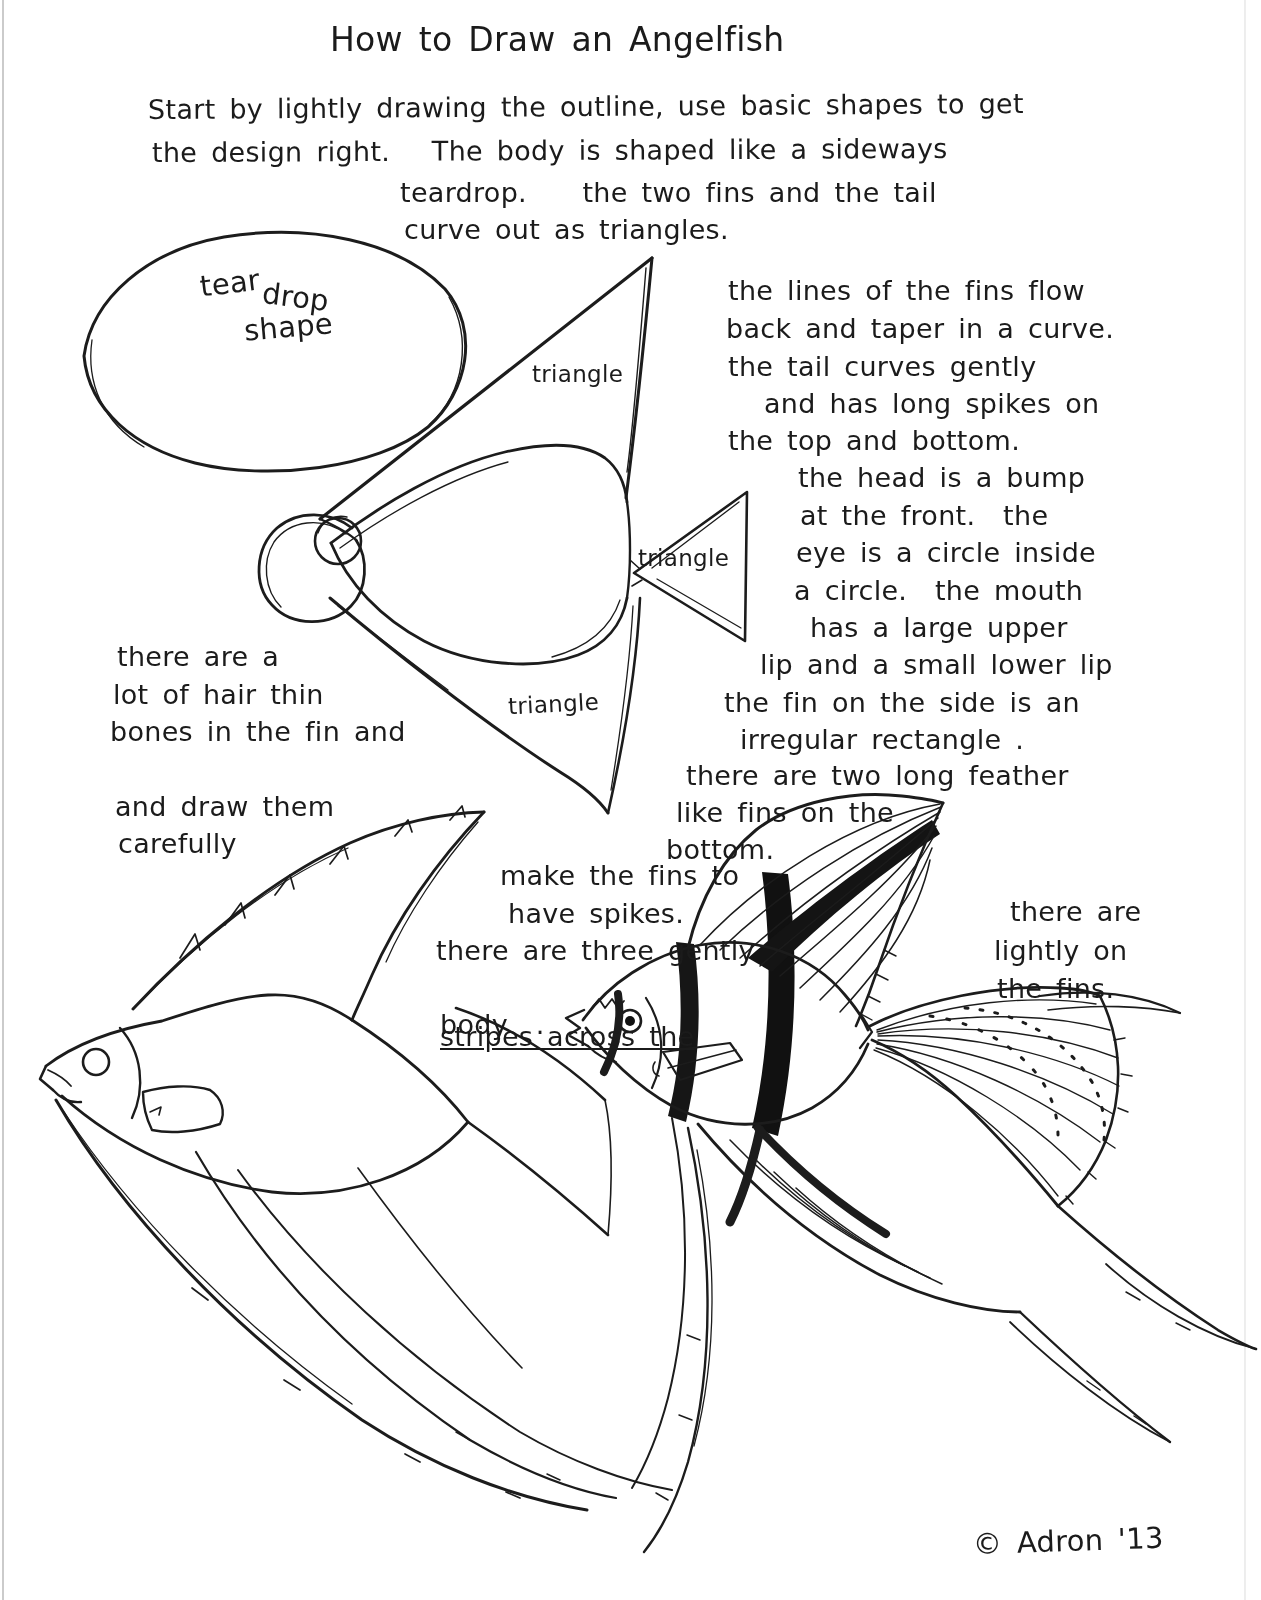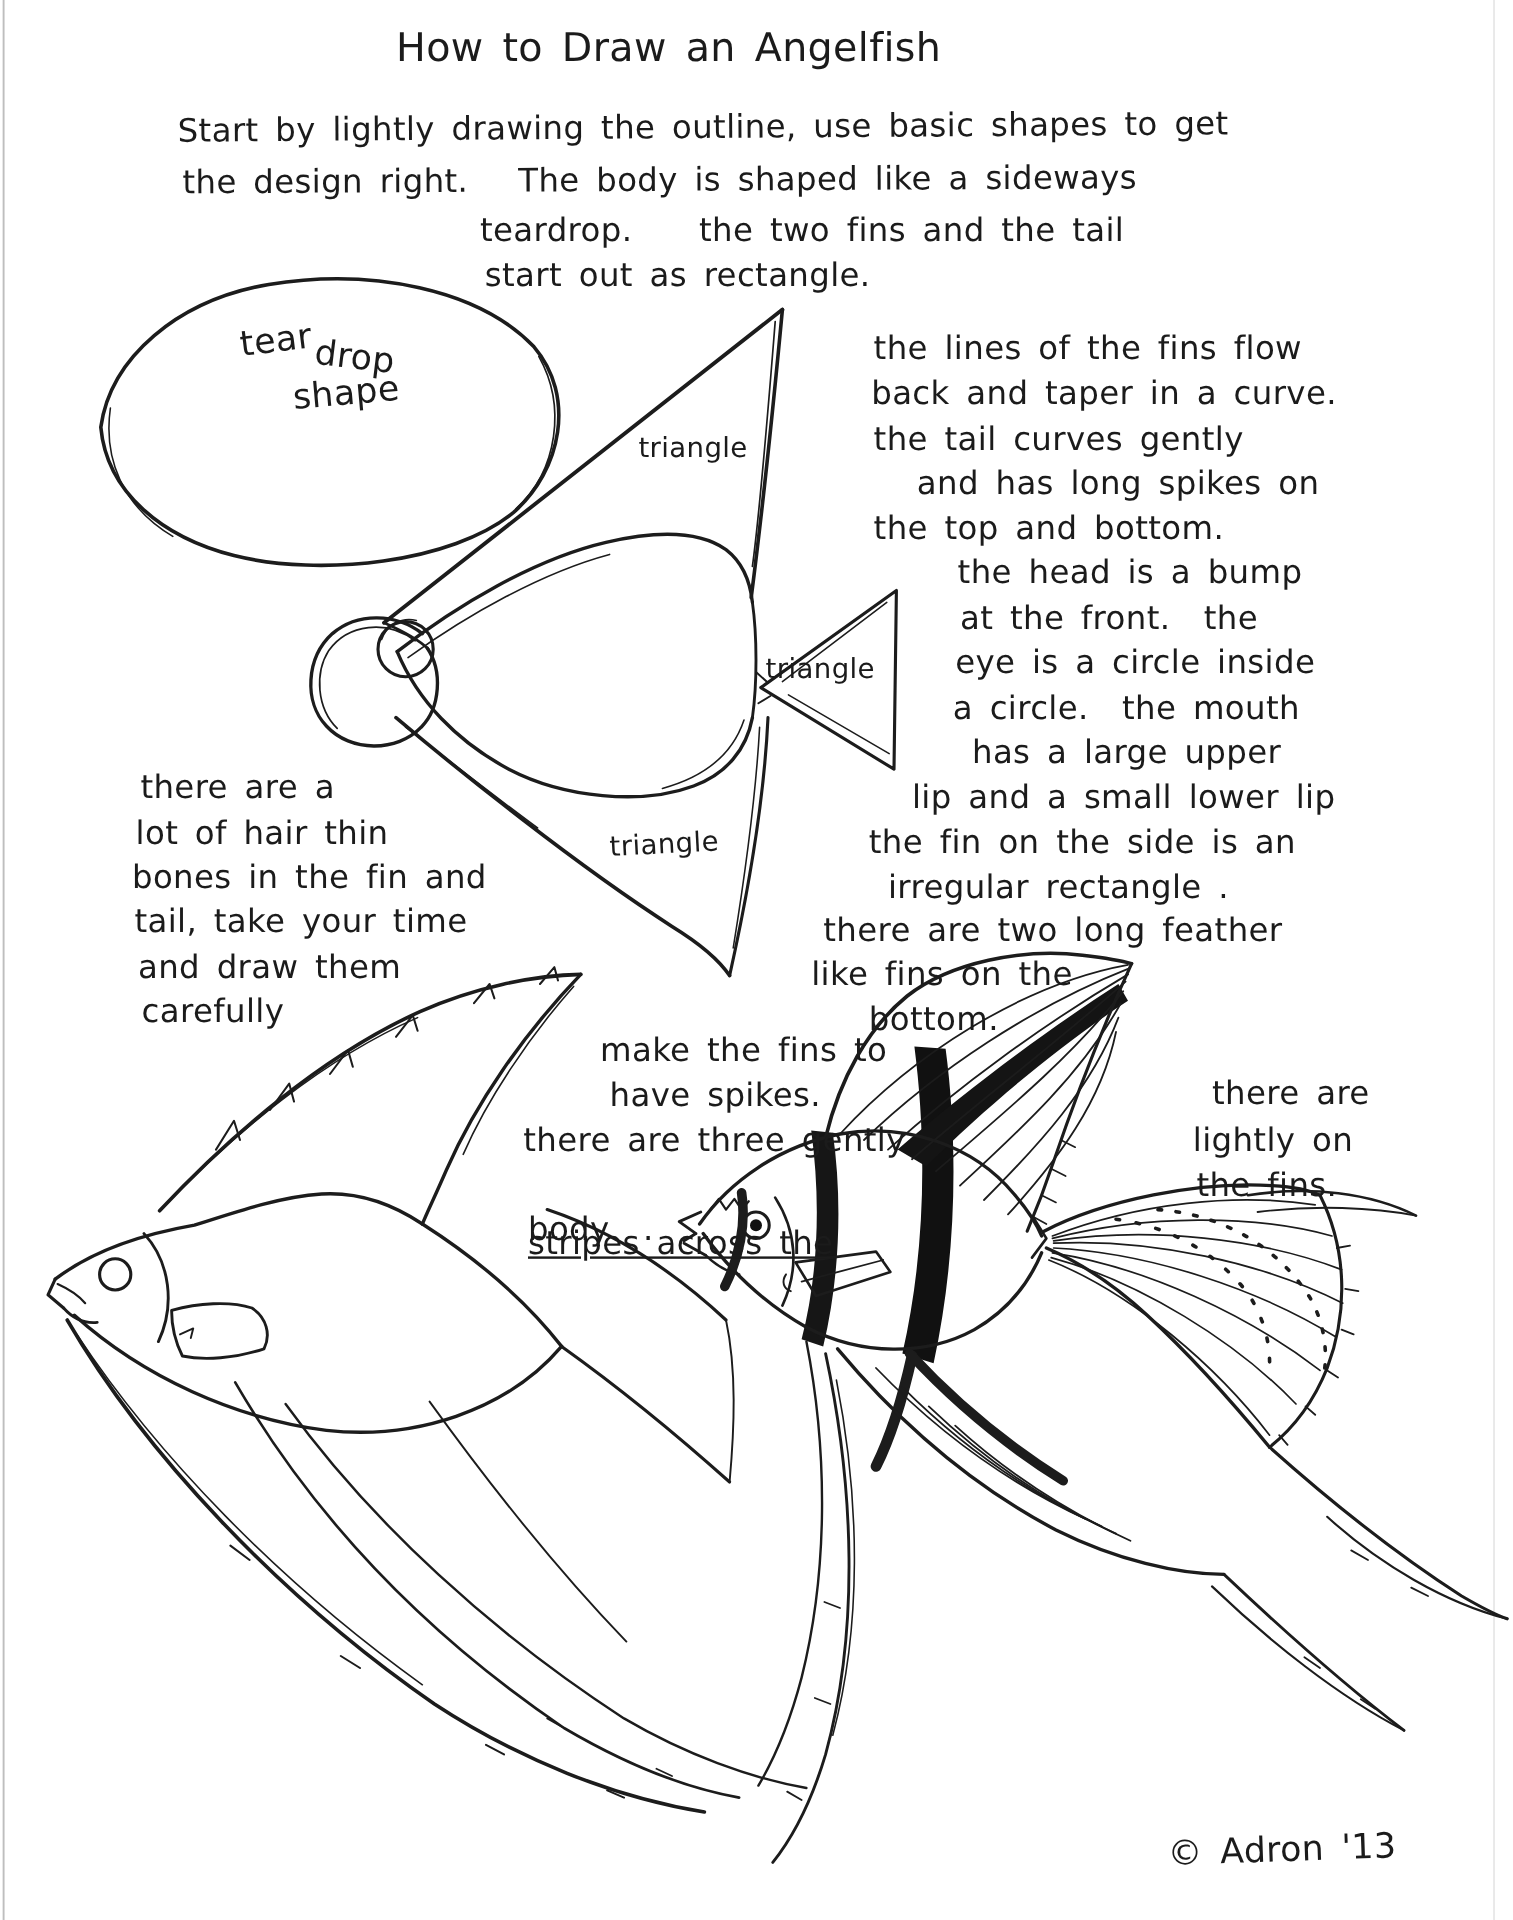--- a/index.html
+++ b/index.html
@@ -174,21 +174,21 @@
         <path d="M700 1340 l -13 -5 M692 1420 l -13 -5 M668 1500 l -12 -7" stroke-width="1.5"></path>
       </g>
     </g>
   </svg>
 
   <div class="hw title" style="left:330px;top:22px;">How to Draw an Angelfish</div>
 
   <div class="hw body-text" style="left:148px;top:92px;transform:rotate(-.4deg);">Start by lightly drawing the outline, use basic shapes to get</div>
   <div class="hw body-text" style="left:152px;top:136px;transform:rotate(-.3deg);">the design right.   The body is shaped like a sideways</div>
   <div class="hw body-text" style="left:400px;top:178px;">teardrop.    the two fins and the tail</div>
-  <div class="hw body-text" style="left:404px;top:215px;">start out as rectangle.</div>
+  <div class="hw body-text" style="left:404px;top:215px;">curve out as triangles.</div>
 
   <div class="hw tear-label" style="left:200px;top:268px;transform:rotate(-7deg);">tear</div>
   <div class="hw tear-label" style="left:262px;top:282px;transform:rotate(7deg);">drop</div>
   <div class="hw tear-label" style="left:244px;top:312px;transform:rotate(-5deg);">shape</div>
 
   <div class="hw small-label" style="left:532px;top:362px;">triangle</div>
   <div class="hw small-label" style="left:638px;top:546px;">triangle</div>
   <div class="hw small-label" style="left:508px;top:692px;transform:rotate(-3deg);">triangle</div>
 
   <div class="hw body-text" style="left:728px;top:276px;">the lines of the fins flow</div>
@@ -200,26 +200,25 @@
   <div class="hw body-text" style="left:798px;top:463px;">the head is a bump</div>
   <div class="hw body-text" style="left:800px;top:501px;">at the front.  the</div>
   <div class="hw body-text" style="left:796px;top:538px;">eye is a circle inside</div>
   <div class="hw body-text" style="left:794px;top:576px;">a circle.  the mouth</div>
   <div class="hw body-text" style="left:810px;top:613px;">has a large upper</div>
   <div class="hw body-text" style="left:760px;top:650px;">lip and a small lower lip</div>
   <div class="hw body-text" style="left:724px;top:688px;">the fin on the side is an</div>
   <div class="hw body-text" style="left:740px;top:725px;">irregular rectangle .</div>
   <div class="hw body-text" style="left:686px;top:761px;">there are two long feather</div>
   <div class="hw body-text" style="left:676px;top:798px;">like fins on the</div>
-  <div class="hw body-text" style="left:724px;top:835px;text-align:center;">bottom.</div>
+  <div class="hw body-text" style="left:666px;top:835px;text-align:center;">bottom.</div>
 
   <div class="hw body-text" style="left:117px;top:642px;">there are a</div>
   <div class="hw body-text" style="left:113px;top:680px;">lot of hair thin</div>
   <div class="hw body-text" style="left:110px;top:717px;">bones in the fin and</div>
-  <div class="hw body-text" style="left:112px;top:754px;">tail, take your time</div>
   <div class="hw body-text" style="left:115px;top:792px;">and draw them</div>
   <div class="hw body-text" style="left:118px;top:829px;">carefully</div>
 
   <div class="hw body-text" style="left:500px;top:861px;">make the fins to</div>
   <div class="hw body-text" style="left:508px;top:899px;">have spikes.</div>
   <div class="hw body-text" style="left:436px;top:936px;">there are three gently</div>
   <div class="hw body-text" style="left:440px;top:1022px;text-decoration:underline;">stripes across the</div>
   <div class="hw body-text" style="left:440px;top:1010px;">body  .</div>
 
   <div class="hw body-text" style="left:1010px;top:897px;">there are</div>

